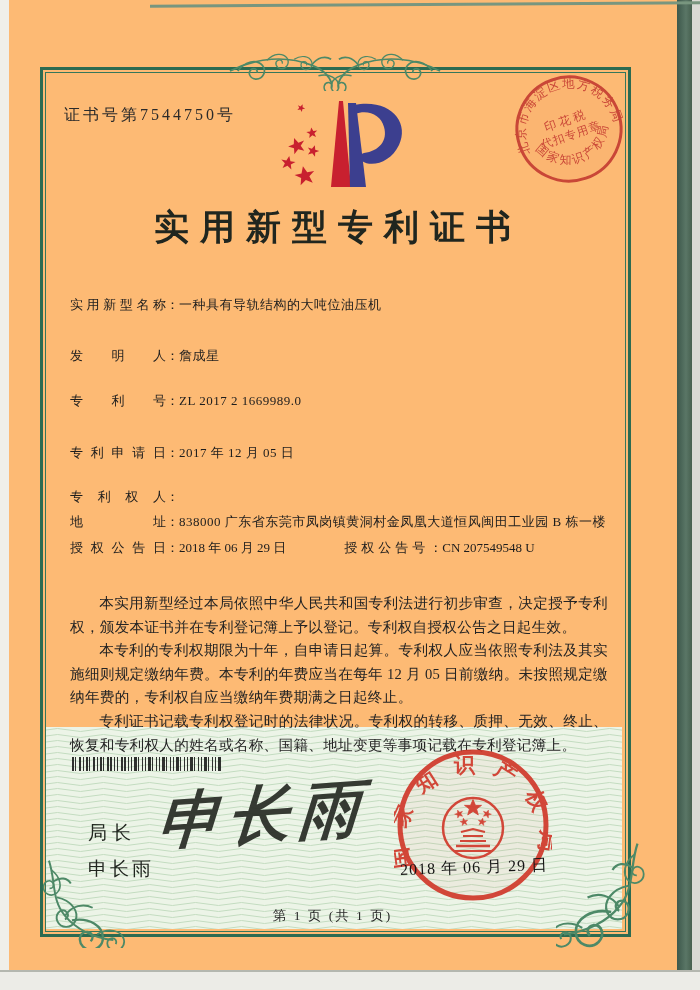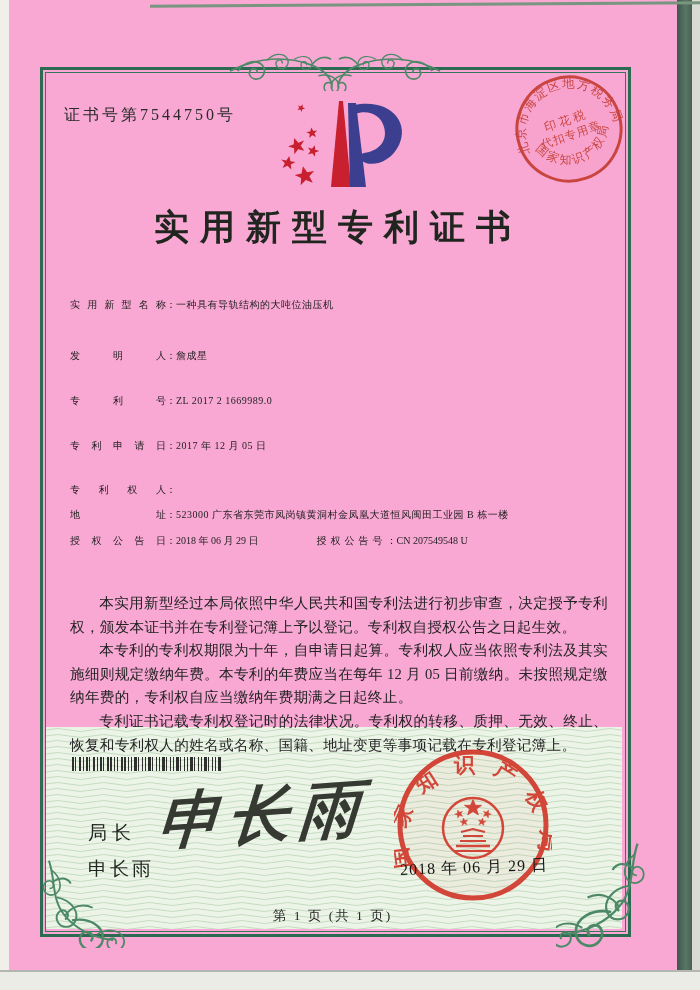--- a/index.html
+++ b/index.html
@@ -1,17 +1,17 @@
 <!DOCTYPE html>
 <html><head>
 <meta charset="utf-8">
 <style>
   html,body{margin:0;padding:0;background:#e8e8e4;}
   .canvas{position:relative;width:700px;height:990px;overflow:hidden;
-          background:#f9a8d4;font-family:"Liberation Serif","DejaVu Serif",serif;}
+          background:#fdba74;font-family:"Liberation Serif","DejaVu Serif",serif;}
   
   .cover-edge-right{position:absolute;right:8px;top:0;width:15px;height:990px;
     background:linear-gradient(90deg,#3d584b,#5a7666 60%,#46604f);}
   .edge-right-gray{position:absolute;right:0;top:0;width:8px;height:990px;background:#d9dad4;}
   .cover-edge-top{position:absolute;left:150px;top:3px;width:550px;height:3px;background:#78967f;transform:rotate(-0.35deg);}
   .page-bottom-shadow{position:absolute;left:0;top:970px;width:700px;height:20px;
     background:#ecece7;border-top:2px solid #b4b7af;}
   .edge-left{position:absolute;left:0;top:0;width:9px;height:990px;background:#f0efe9;}
 
   
@@ -28,26 +28,26 @@
 
   .cert-no{position:absolute;left:64px;top:105px;font-size:16px;letter-spacing:3px;color:#2a2a2a;}
 
   .logo{position:absolute;left:276px;top:96px;width:140px;height:106px;}
   .tax-stamp{position:absolute;left:512px;top:72px;width:114px;height:114px;
     transform:rotate(-19deg);opacity:.9;}
 
   .title{position:absolute;left:40px;top:204px;width:585px;text-align:center;
     font-size:35px;font-weight:700;color:#20261f;letter-spacing:11px;text-indent:11px;font-family:Liberation Mono, monospace;}
 
-  .fields{position:absolute;left:70px;top:294px;width:548px;color:#1d1d1d;font-size:10px;}
+  .fields{position:absolute;left:70px;top:294px;width:548px;color:#1d1d1d;font-size:13px;}
   .row{display:flex;align-items:flex-start;line-height:22px;}
   .lbl{display:inline-block;width:96px;text-align:justify;text-align-last:justify;flex:0 0 96px;}
   .colon{flex:0 0 auto;}
   .val{flex:1 1 auto;letter-spacing:.5px;}
-  .r1{margin-bottom:29px}.r2{margin-bottom:23px}.r3{margin-bottom:23px}
+  .r1{margin-bottom:29px}.r2{margin-bottom:23px}.r3{margin-bottom:30px}
   .r4{margin-bottom:22px}.r5{margin-bottom:3px}.r6{margin-bottom:4px}
   .grp2{margin-left:58px;display:flex;}
   .lbl2{letter-spacing:4px;}
 
   .paras{position:absolute;left:70px;top:592px;width:538px;color:#242424;}
   .paras p{margin:0;font-size:14.6px;line-height:23.6px;text-indent:2em;
     letter-spacing:.3px;text-align:justify;}
 
   .barcode{position:absolute;left:72px;top:757px;width:150px;height:14px;opacity:.88;
     background:repeating-linear-gradient(90deg,
@@ -185,21 +185,21 @@
         <span class="colon">：</span>
       <span class="val">2017 年 12 月 05 日</span>
     </div>
     <div class="row r5">
       <span class="lbl">专利权人</span>
         <span class="colon">：</span>
     </div>
     <div class="row r6">
       <span class="lbl">地址</span>
         <span class="colon">：</span>
-      <span class="val">523000 广东省东莞市凤岗镇黄洞村金凤凰大道恒风闽田工业园 B 栋一楼</span>
+      <span class="val">838000 广东省东莞市凤岗镇黄洞村金凤凰大道恒风闽田工业园 B 栋一楼</span>
     </div>
     <div class="row">
       <span class="lbl">授权公告日</span>
         <span class="colon">：</span>
       <span>2018 年 06 月 29 日</span>
       <span class="grp2">
         <span class="lbl2">授权公告号</span>
           <span class="colon">：</span>
         <span>CN 207549548 U</span>
       </span>

